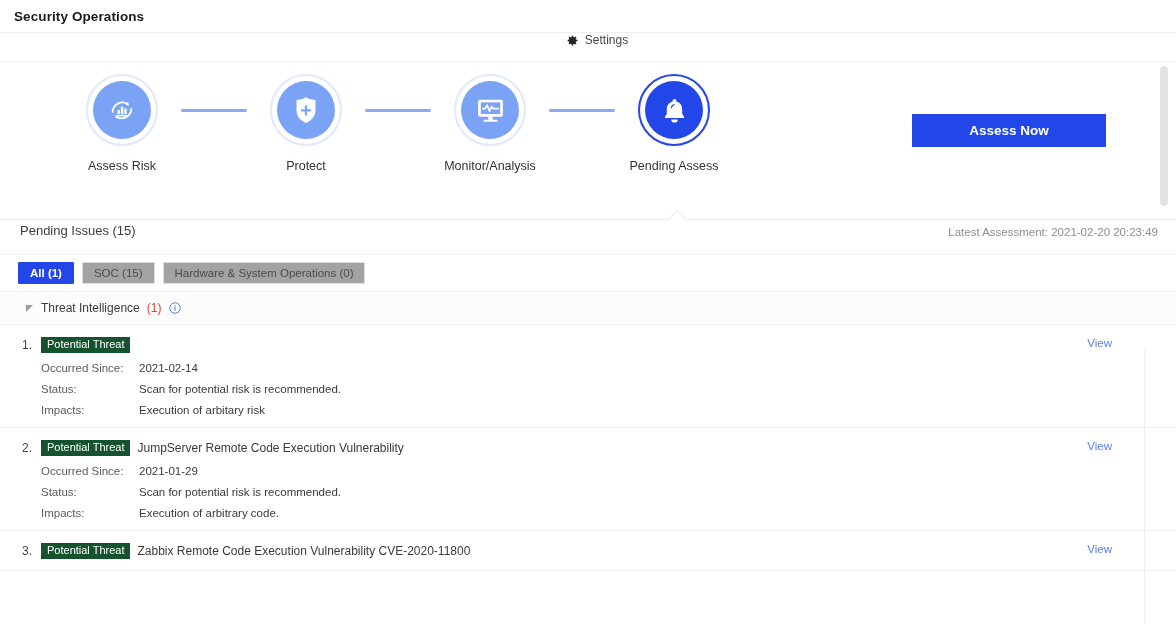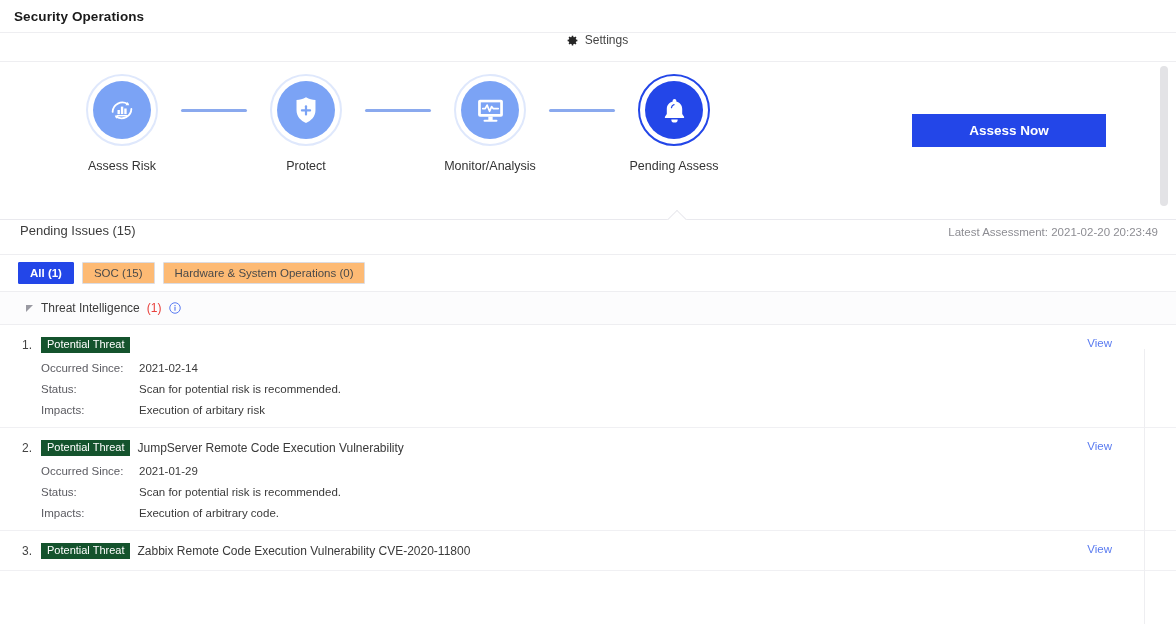--- a/index.html
+++ b/index.html
@@ -138,21 +138,21 @@
     padding: 7px 0 7px 18px;
     gap: 8px;
     border-bottom: 1px solid #eeeef1;
   }
   .tab {
     height: 22px;
     padding: 0 11px;
     font-size: 11.5px;
     color: #4a4a4a;
     border: 1px solid #dcdce1;
-    background: #fdba74;
+    background: #a3a3a3;
     display: flex; align-items: center;
     cursor: pointer;
     border-radius: 1px;
   }
   .tab.active {
     background: #2346e8;
     border-color: #2346e8;
     color: #fff;
     font-weight: bold;
   }

